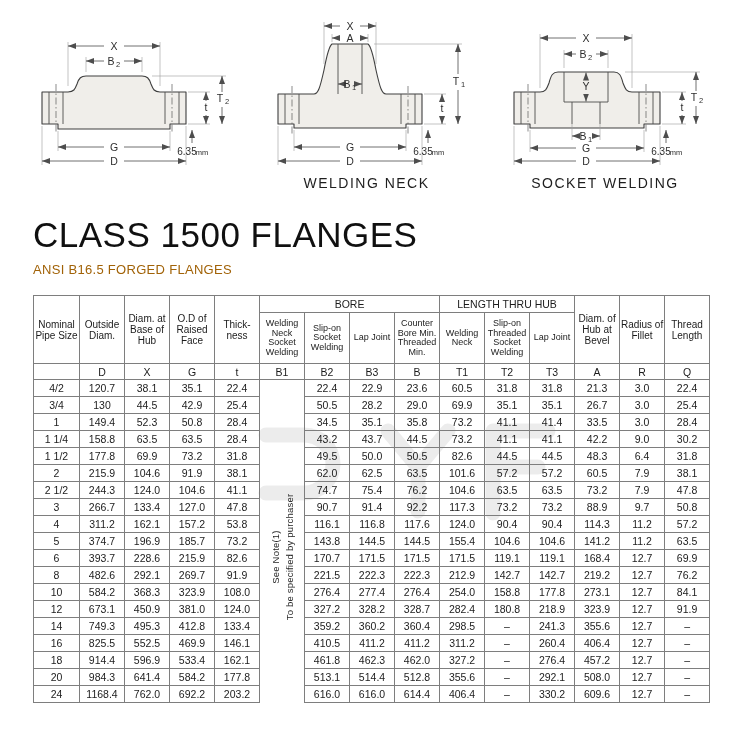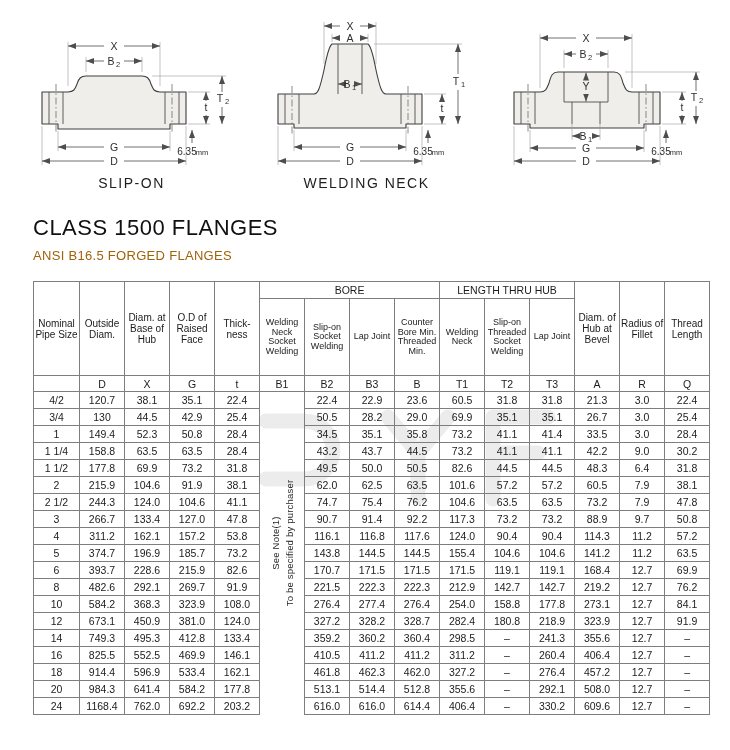--- a/index.html
+++ b/index.html
@@ -13,30 +13,30 @@
   .diag svg text.sub{font-size:7.5px;}
   .diag svg text.note{font-size:10px;}
   .diag svg text.noteu{font-size:7.5px;}
   .body-shape{fill:#f0eeea;stroke:#3f3f3f;stroke-width:1.1;stroke-linejoin:round;}
   .inner{fill:none;stroke:#4d4d4d;stroke-width:0.9;}
   .ext{stroke:#9a9a9a;stroke-width:0.6;}
   .dim{stroke:#4d4d4d;stroke-width:0.8;fill:none;}
   .cline{stroke:#5a5a5a;stroke-width:0.7;stroke-dasharray:7 2.5 1.5 2.5;}
   .dlabel{font-size:14px;letter-spacing:1.5px;color:#1e1e1e;margin-top:5px;}
   .titleblock{margin:24px 0 0 33px;}
-  .title{font-size:22px;font-weight:400;letter-spacing:0.5px;margin:0;color:#101010;}
+  .title{font-size:35px;font-weight:400;letter-spacing:0.5px;margin:0;color:#101010;}
   .subtitle{font-size:13px;margin-top:7px;color:#a16207;letter-spacing:0.3px;}
   .table-wrap{position:relative;margin:18px 0 0 33px;width:676px;}
   .unit{font-size:11px;text-align:right;margin-bottom:3px;color:#111;}
   table{border-collapse:collapse;table-layout:fixed;width:676px;position:relative;z-index:1;}
   th,td{border:1px solid #7e7e7e;font-weight:400;text-align:center;
         vertical-align:middle;padding:0;overflow:hidden;}
   thead .h1 th{font-size:10px;line-height:11px;}
   thead .h1 th.grp{font-size:10.5px;height:16px;}
-  thead .h2 th{font-size:9px;line-height:9.5px;height:48px;padding:14px 0;}
+  thead .h2 th{font-size:9px;line-height:9.5px;height:48px;padding:1px 0;}
   thead .sym th{font-size:10.5px;height:15px;}
   tbody td{font-size:10.5px;height:16px;line-height:15px;}
   td.b1col{border-top:none;border-bottom:none;}
   .b1note{position:absolute;left:249px;top:262px;z-index:2;
           transform:translate(-50%,-50%) rotate(-90deg);
           font-size:9.5px;line-height:13.5px;text-align:center;
           white-space:nowrap;color:#1f1f1f;letter-spacing:0.2px;}
   .watermark{position:absolute;left:205px;top:112px;z-index:0;opacity:0.5;}
 </style>
 </head>
@@ -86,21 +86,20 @@
       <text x="182" y="99">t</text>
       <line class="ext" x1="128" y1="64" x2="202" y2="64"></line>
       <line class="dim" x1="198" y1="64" x2="198" y2="80" marker-start="url(#arr)"></line>
       <line class="dim" x1="198" y1="95" x2="198" y2="112" marker-end="url(#arr)"></line>
       <text x="196" y="90">T</text>
       <text class="sub" x="203" y="92">2</text>
       <line class="dim" x1="168" y1="131" x2="168" y2="118" marker-end="url(#arr)"></line>
       <text class="note" x="163" y="143">6.35</text>
       <text class="noteu" x="178" y="143">mm</text>
     </svg>
-    <figcaption class="dlabel">SLIP-ON</figcaption>
   </figure>
 
   <figure class="diag" style="margin:0">
     <svg viewBox="0 0 218 158" width="218" height="158">
       <path class="body-shape" d="M20,82 L56,82 C60,82 62,76 66,58 C69,42 71,34 74,32 L110,32 C113,34 115,42 118,58 C122,76 124,82 128,82 L164,82 L164,112 L148,112 L148,116 L36,116 L36,112 L20,112 Z"></path>
       <line class="inner" x1="80" y1="32" x2="80" y2="82"></line>
         <line class="inner" x1="104" y1="32" x2="104" y2="82"></line>
       <line class="inner" x1="27" y1="82" x2="27" y2="112"></line>
         <line class="inner" x1="41" y1="82" x2="41" y2="112"></line>
       <line class="inner" x1="143" y1="82" x2="143" y2="112"></line>
@@ -199,20 +198,21 @@
       <text x="188" y="99">t</text>
       <line class="ext" x1="131" y1="60" x2="206" y2="60"></line>
       <line class="dim" x1="202" y1="60" x2="202" y2="79" marker-start="url(#arr)"></line>
       <line class="dim" x1="202" y1="94" x2="202" y2="112" marker-end="url(#arr)"></line>
       <text x="200" y="89">T</text>
       <text class="sub" x="207" y="91">2</text>
       <line class="dim" x1="172" y1="131" x2="172" y2="118" marker-end="url(#arr)"></line>
       <text class="note" x="167" y="143">6.35</text>
       <text class="noteu" x="182" y="143">mm</text>
     </svg>
+    <figcaption class="dlabel">SOCKET WELDING</figcaption>
   </figure>
 </div>
 
 <div class="titleblock">
   <h1 class="title">CLASS 1500 FLANGES</h1>
   <div class="subtitle">ANSI B16.5 FORGED FLANGES</div>
 </div>
 
 <div class="table-wrap">
   <div class="watermark">

